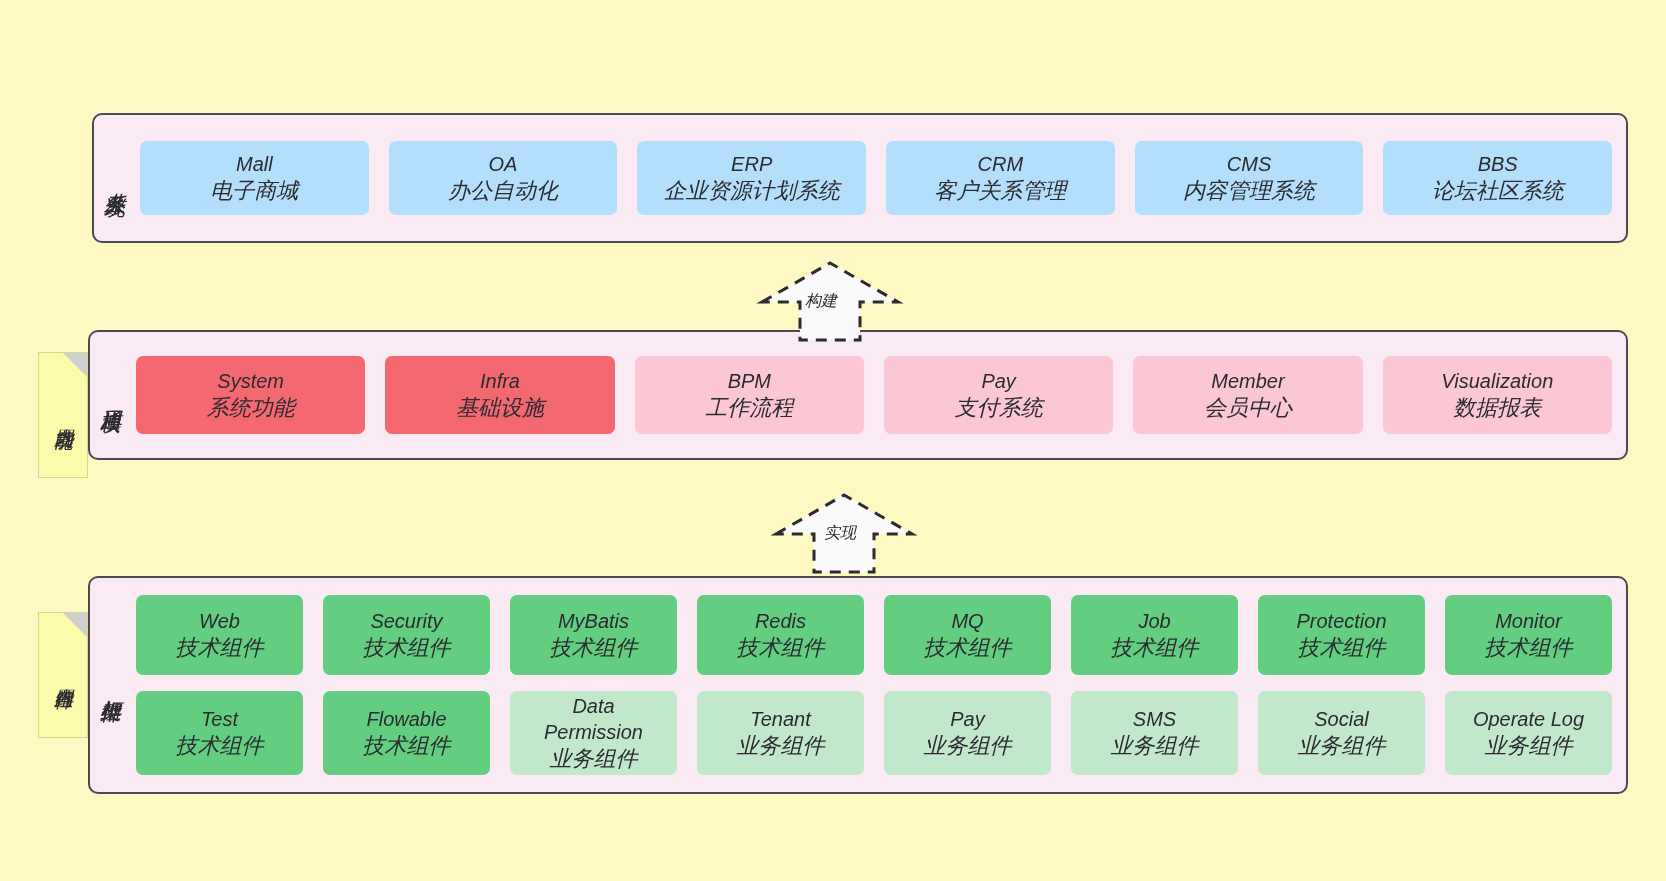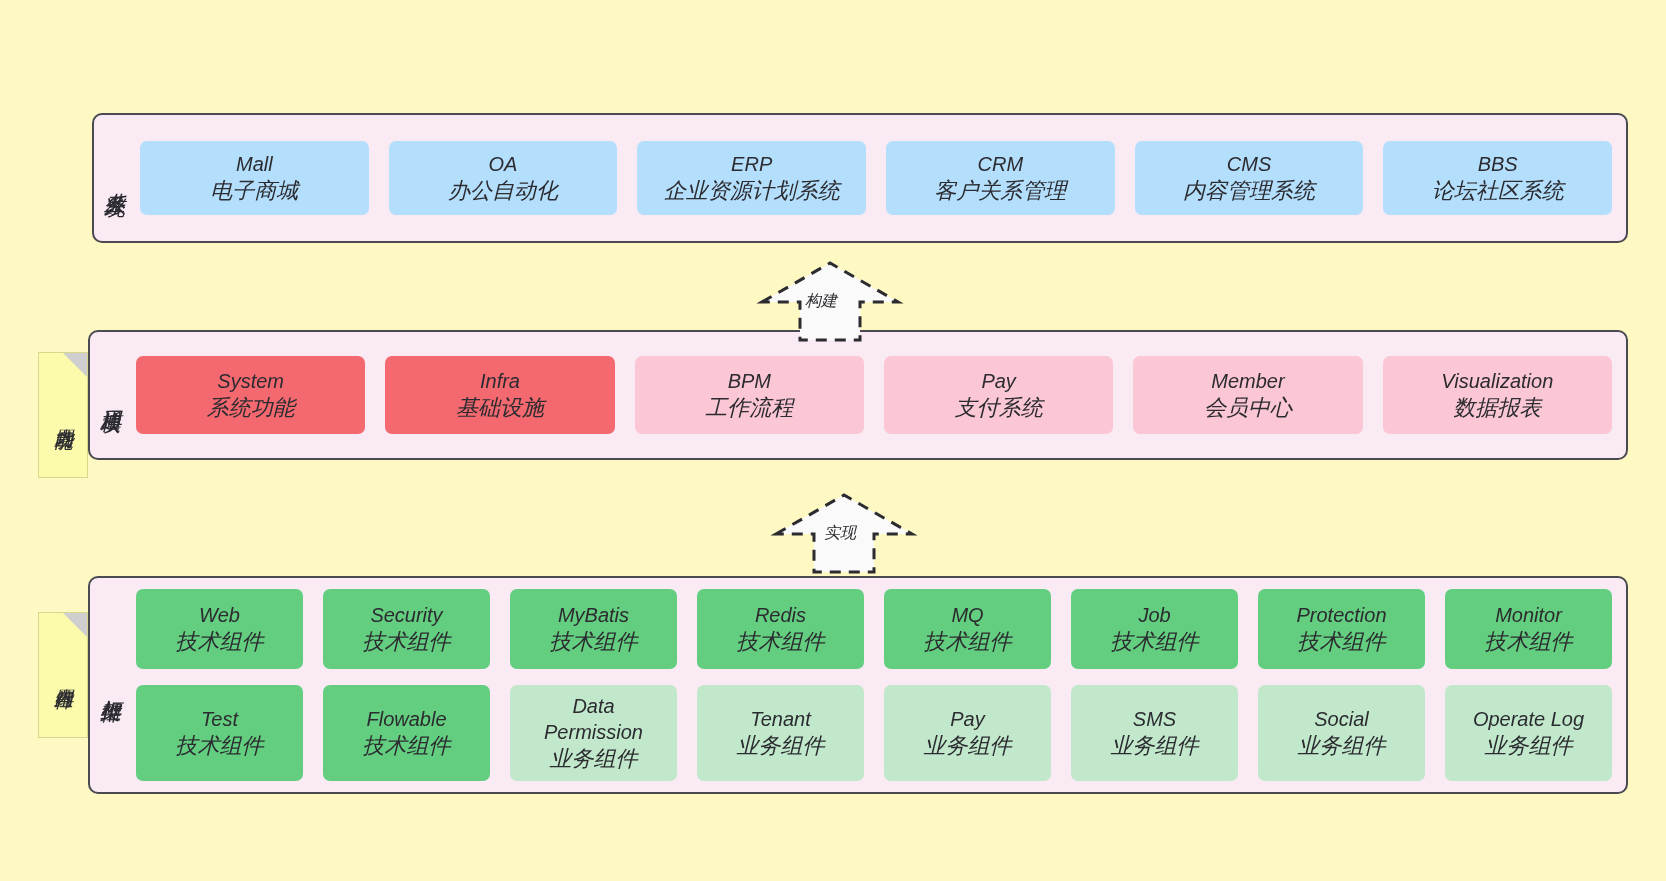--- a/index.html
+++ b/index.html
@@ -247,21 +247,21 @@
         <div class="cell c-green">
           <span class="t1">Protection</span>
           <span class="t2">技术组件</span>
         </div>
         <div class="cell c-green">
           <span class="t1">Monitor</span>
           <span class="t2">技术组件</span>
         </div>
       </div>
 
-      <div class="row" style="height:96px;">
+      <div class="row" style="height:84px;">
         <div class="cell c-green">
           <span class="t1">Test</span>
           <span class="t2">技术组件</span>
         </div>
         <div class="cell c-green">
           <span class="t1">Flowable</span>
           <span class="t2">技术组件</span>
         </div>
         <div class="cell c-greenlight">
           <span class="t1" style="max-width:110px;">Data Permission</span>

